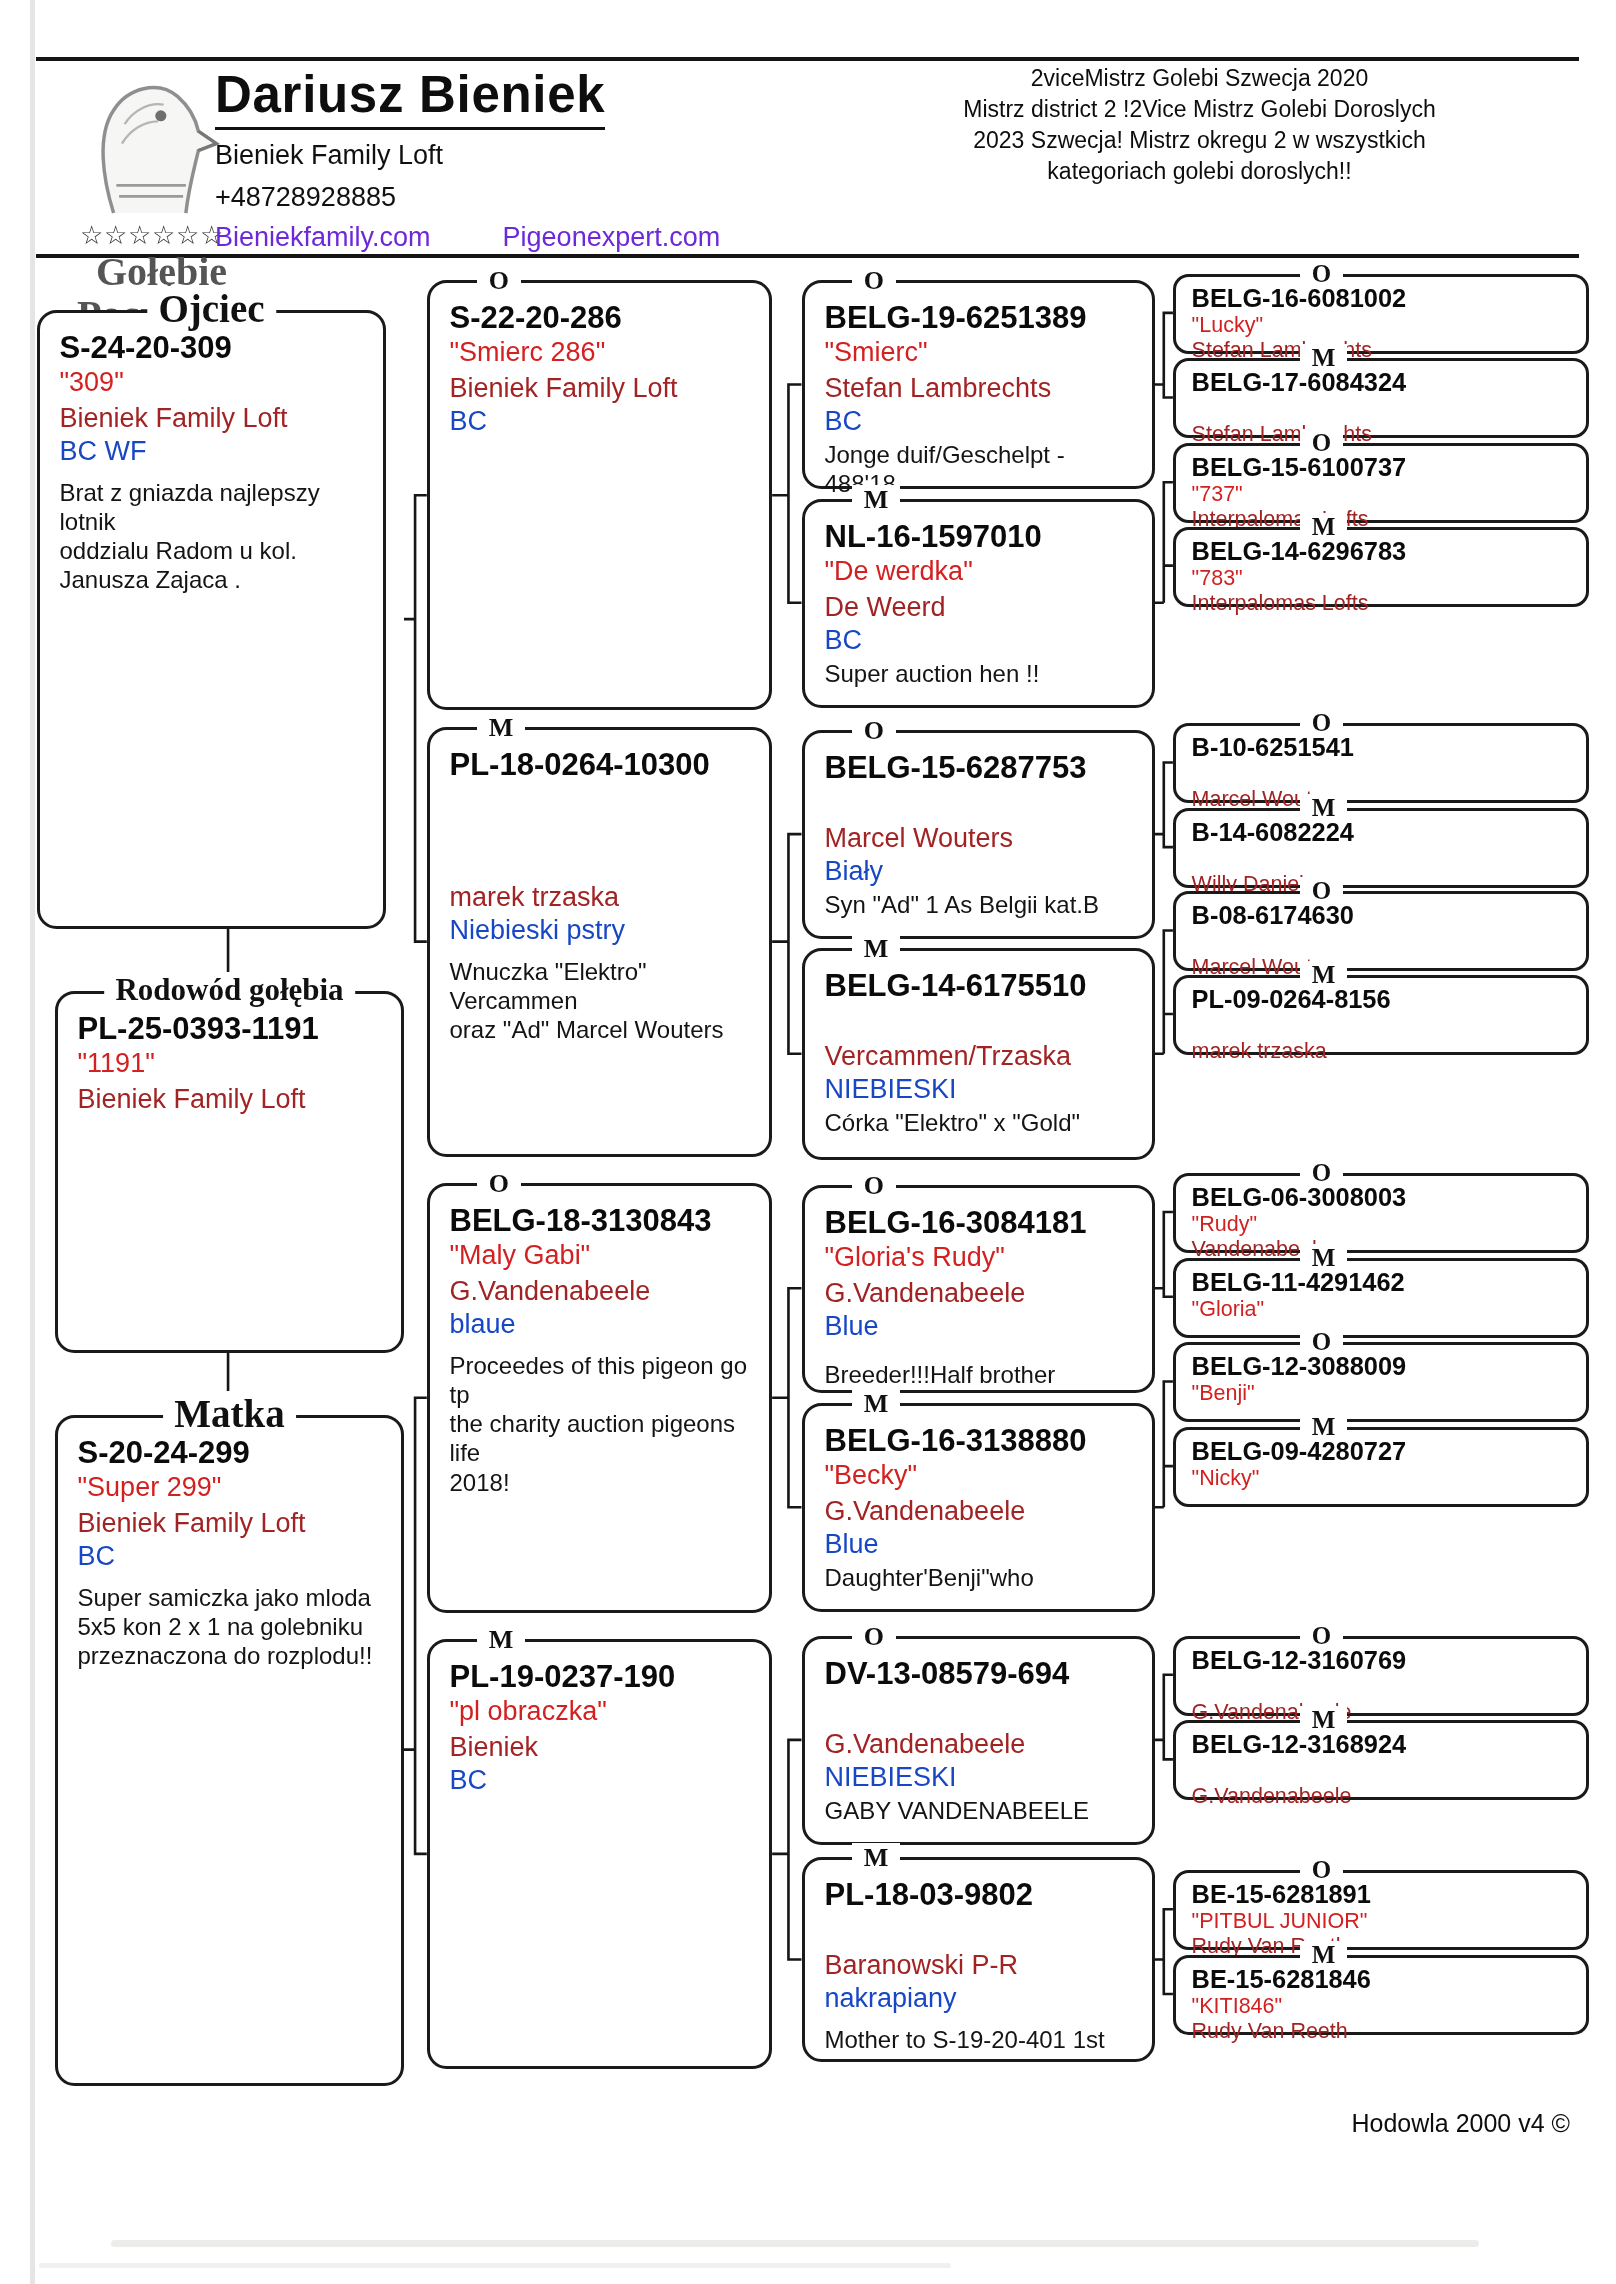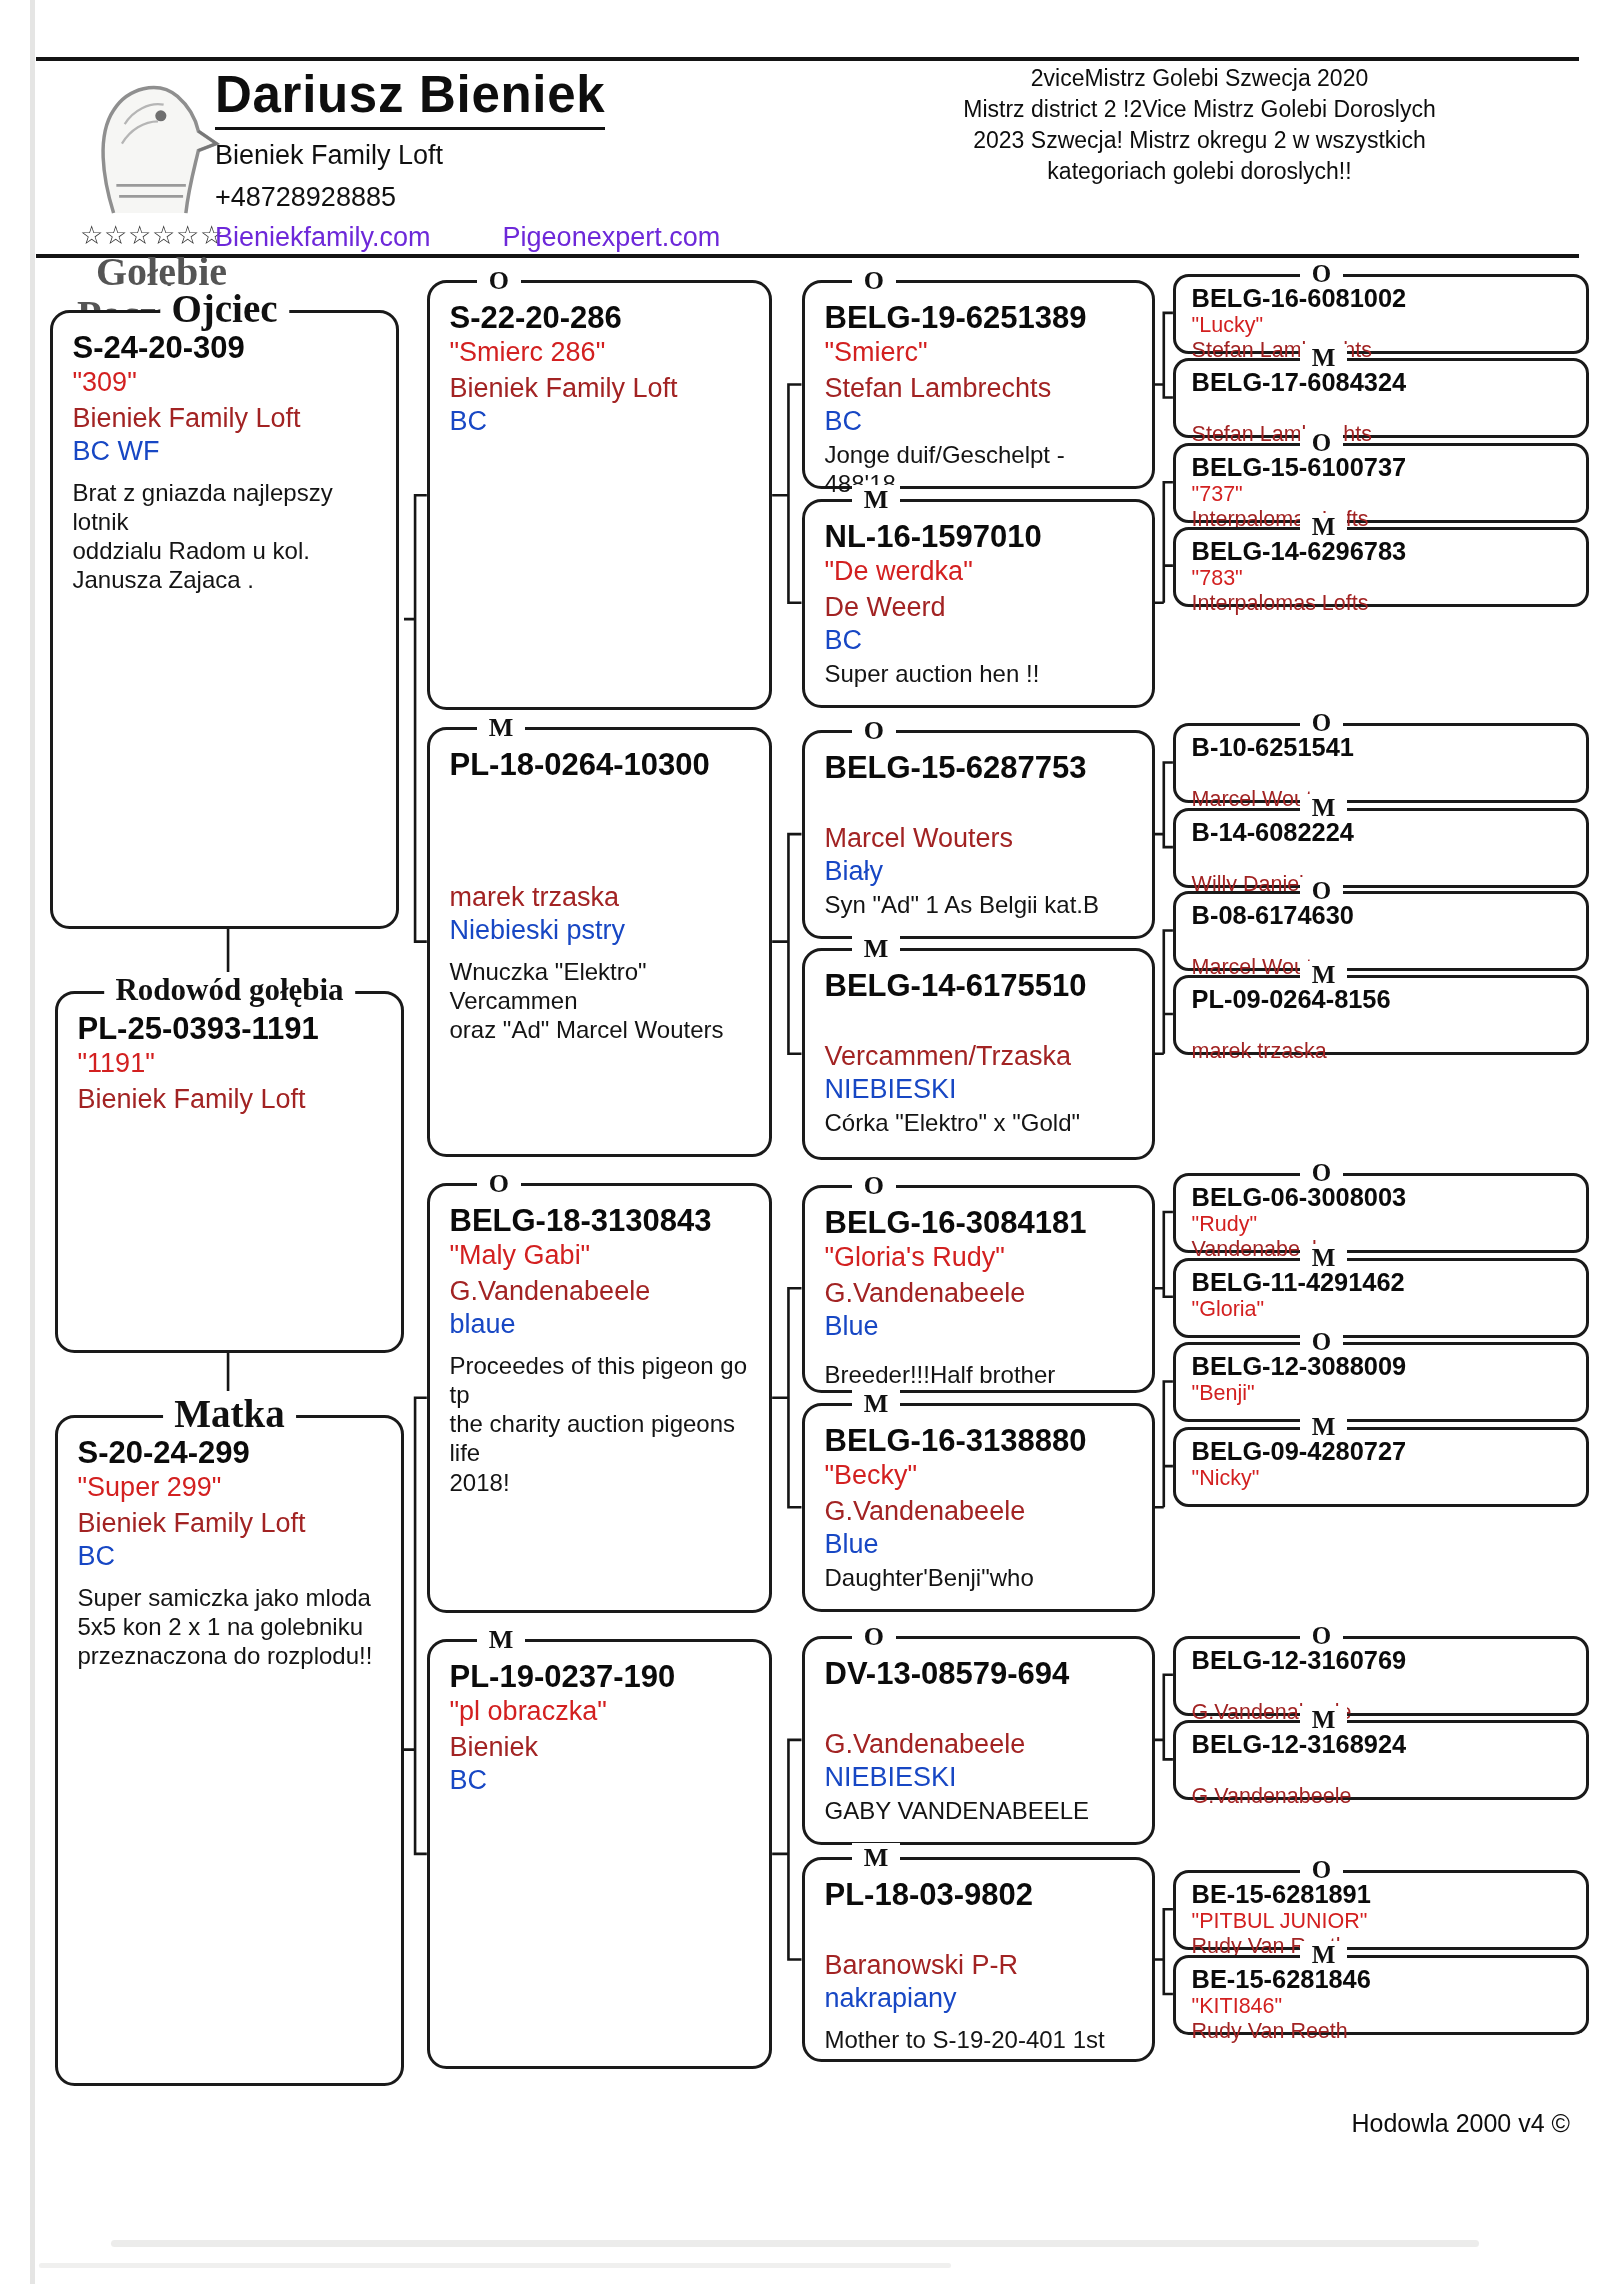--- a/index.html
+++ b/index.html
@@ -105,21 +105,21 @@
              M1772 590 H1786 M1800 480 H1786 V610 H1800
              M1772 925 H1786 M1800 740 H1786 V925 M1786 868 H1800
              M1772 1280 H1786 M1800 1170 H1786 V1300 H1800
              M1772 1617 H1786 M1800 1428 H1786 V1617 M1786 1556 H1800
              M1772 1977 H1786 M1800 1860 H1786 V1990 H1800
              M1772 2313 H1786 M1800 2120 H1786 V2313 M1786 2250 H1800
              M1772 2670 H1786 M1800 2570 H1786 V2700 H1800
              M1772 3007 H1786 M1800 2930 H1786 V3060 H1800" fill="none" stroke="#161616" stroke-width="4"></path>
   </svg>
 
-  <div class="pbox" style="left:50px;top:310px;width:349px;height:619px;">
+  <div class="pbox" style="left:37px;top:310px;width:349px;height:619px;">
     <span class="pbox-label lab-center">Ojciec</span>
     <div class="ring">S-24-20-309</div>
     <div class="nm">"309"</div>
     <div class="br">Bieniek Family Loft</div>
     <div class="cl">BC WF</div>
     <div class="nt">Brat z gniazda najlepszy lotnik
 oddzialu Radom u kol.
 Janusza Zajaca .</div>
   </div>
 

